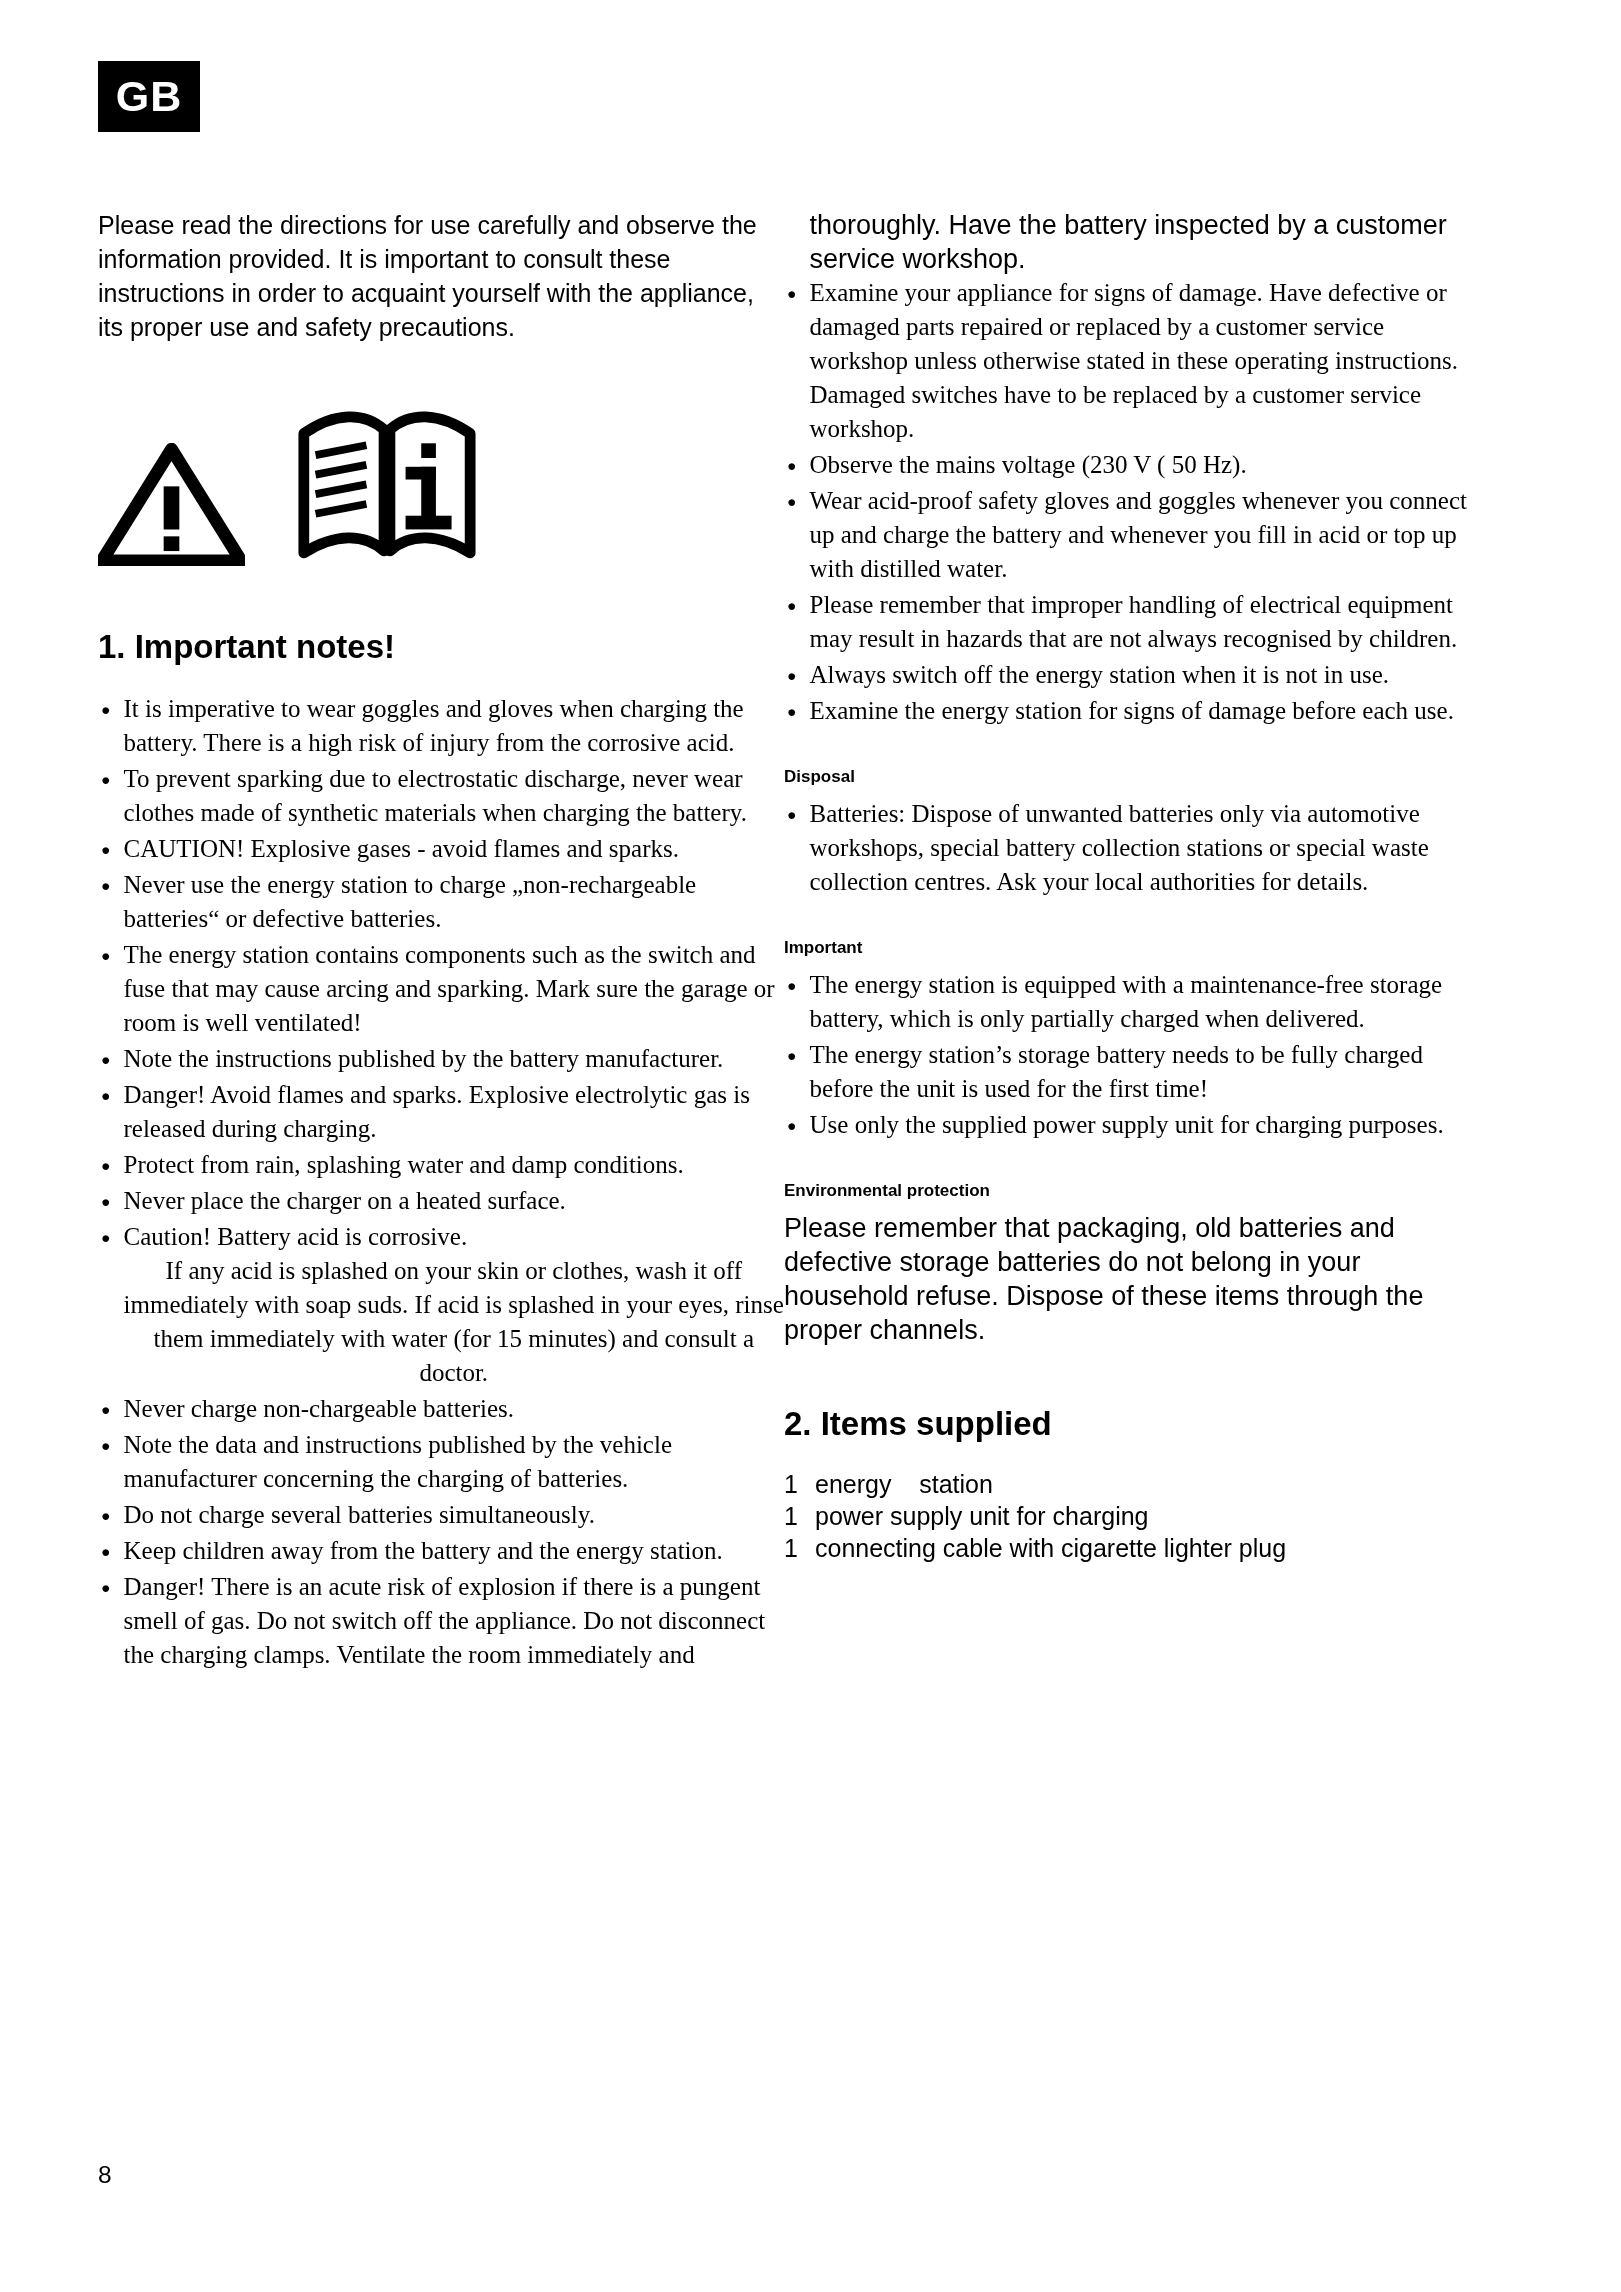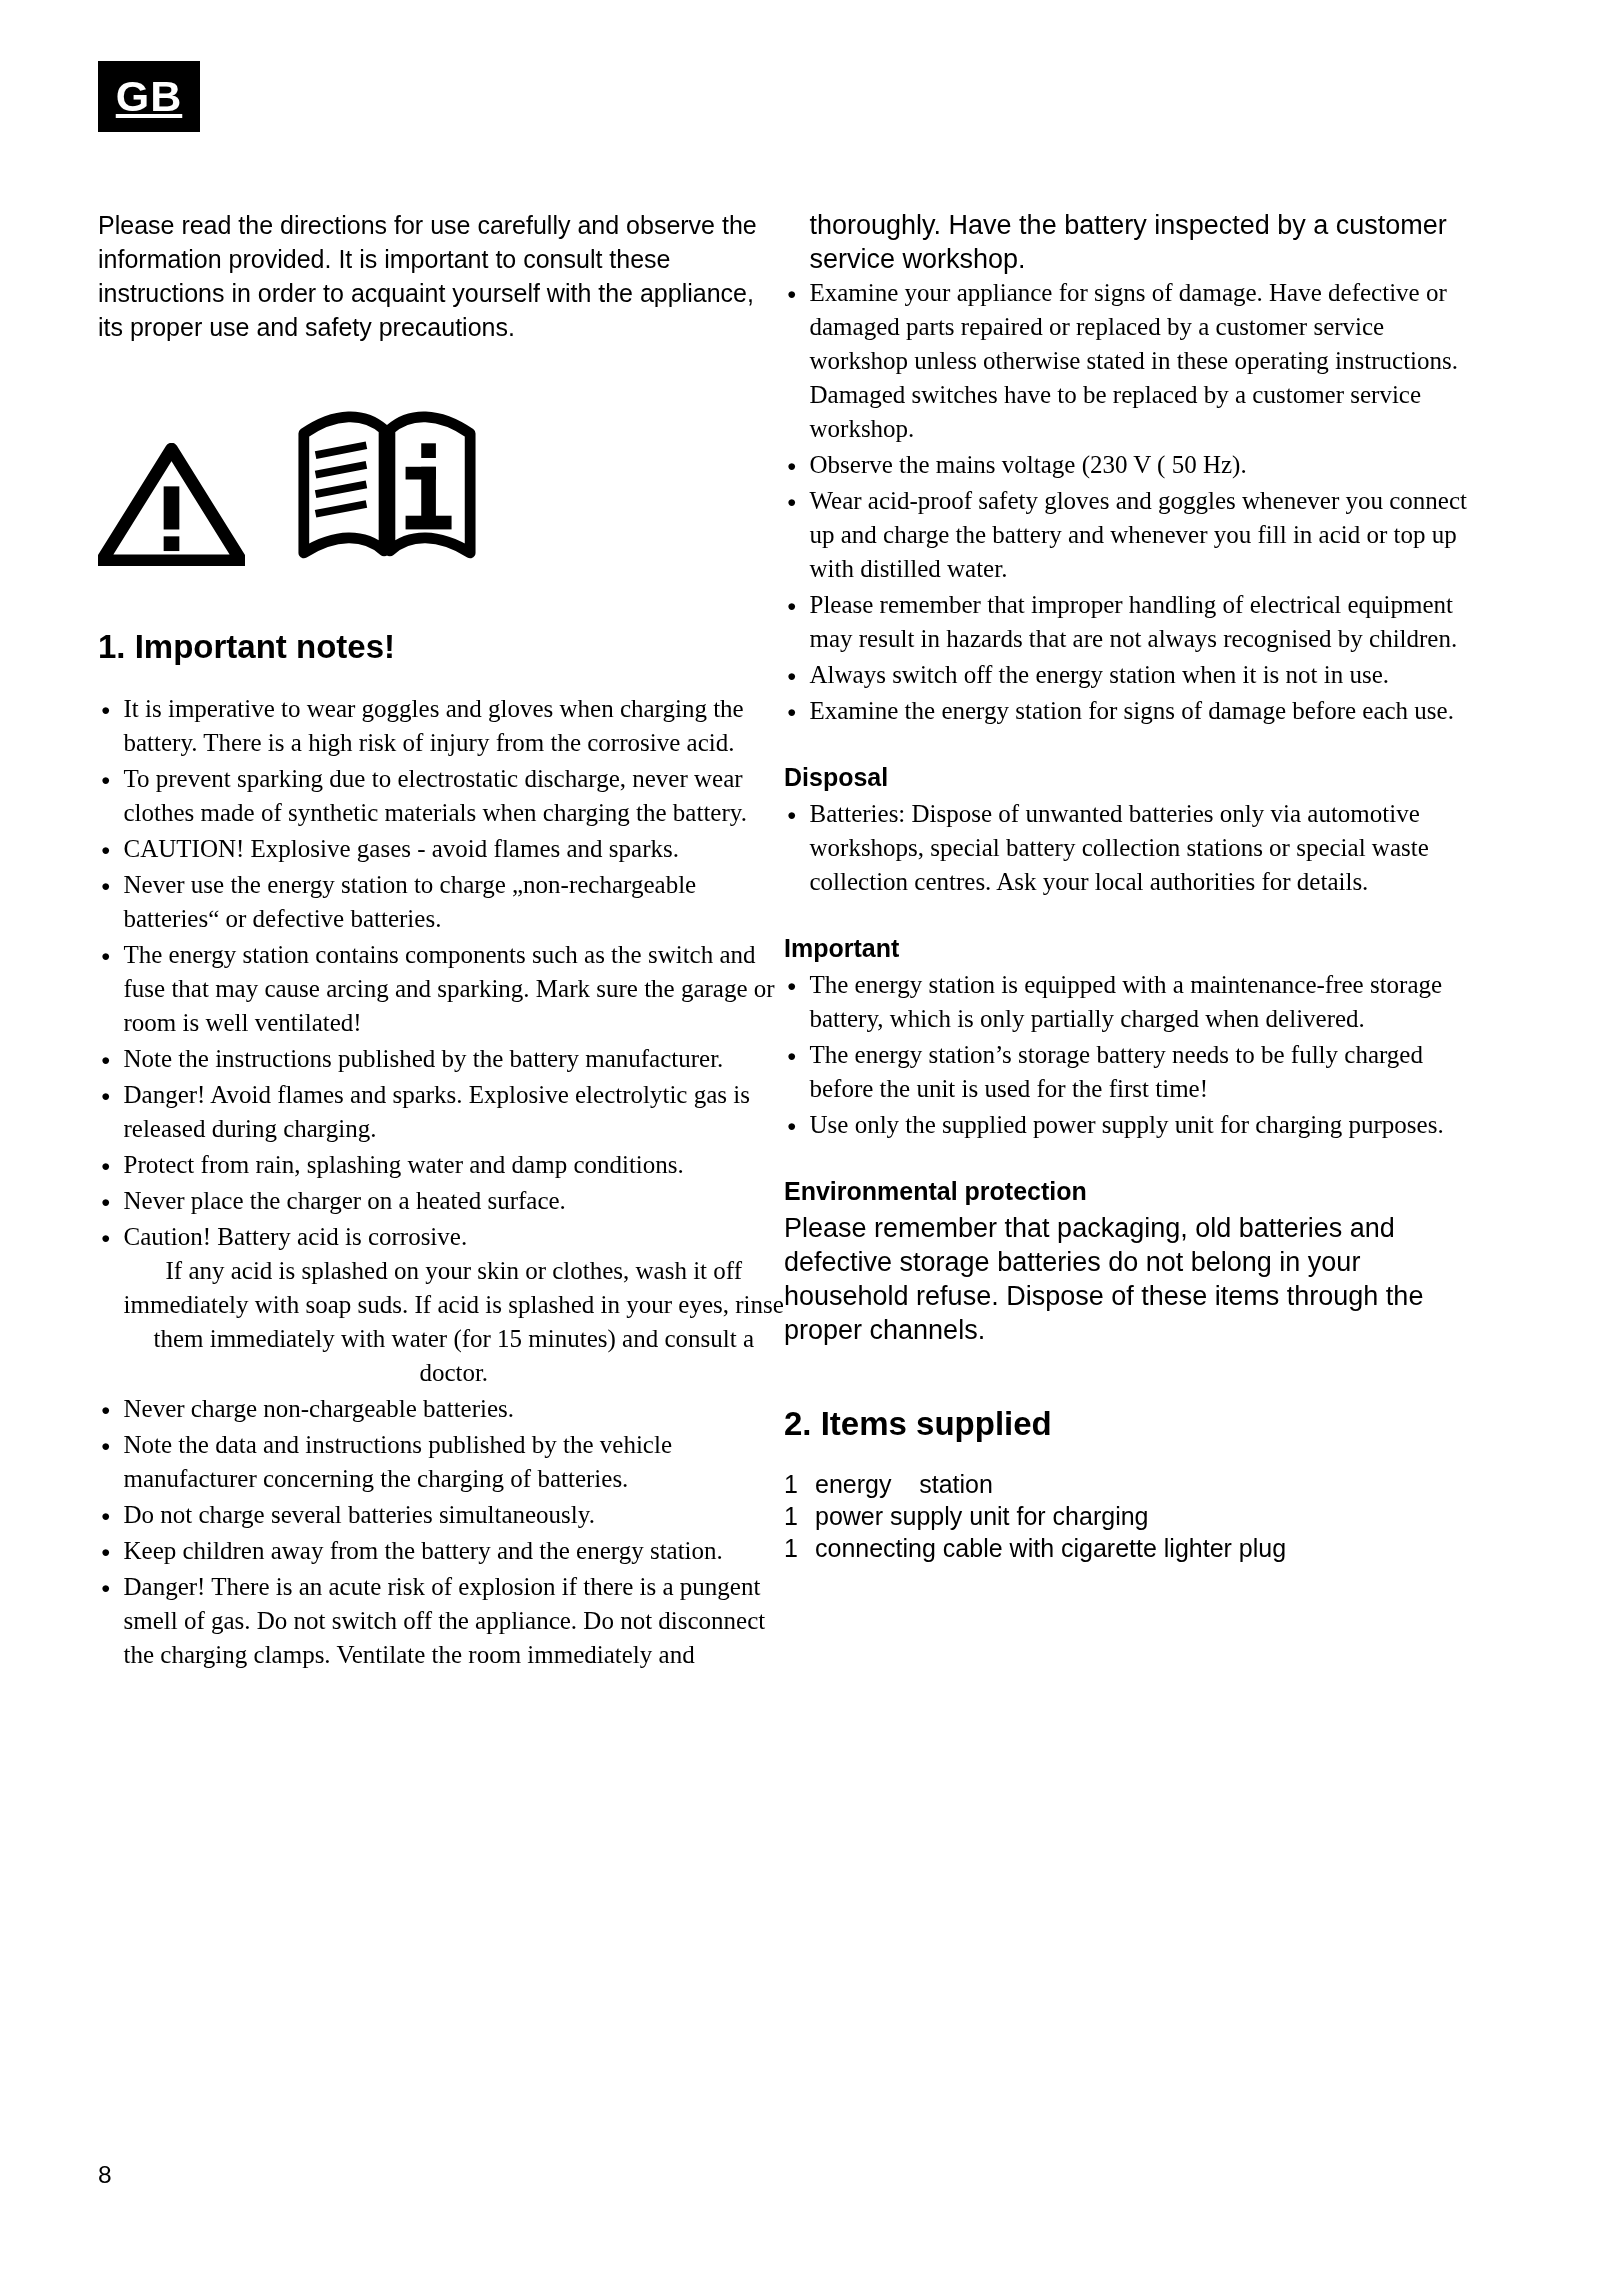--- a/index.html
+++ b/index.html
@@ -24,21 +24,20 @@
     height: 71px;
     background: #000000;
     color: #ffffff;
     font-size: 43px;
     font-weight: 700;
     letter-spacing: 1px;
     display: flex;
     align-items: center;
     justify-content: center;
     font-family: "Liberation Sans", sans-serif;
-    text-decoration: underline;
   }
   .columns {
     position: absolute;
     left: 98px;
     top: 208px;
     width: 1431px;
     display: flex;
   }
   .col {
     width: 686px;
@@ -56,21 +55,21 @@
     align-items: flex-end;
     gap: 51px;
   }
   h2.section {
     font-size: 33px;
     font-weight: 700;
     margin: 57px 0 25.5px 0;
     line-height: 39px;
   }
   h3.sub {
-    font-size: 25px;
+    font-size: 17px;
     font-weight: 700;
     margin: 33px 0 3.9px 0;
     line-height: 32px;
   }
   ul.bullets {
     list-style: none;
     margin: 0;
     padding: 0;
     font-family: Liberation Serif, serif;
   }

